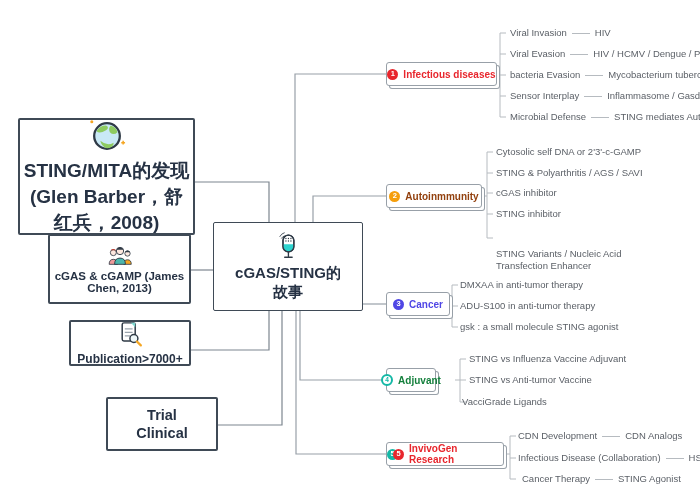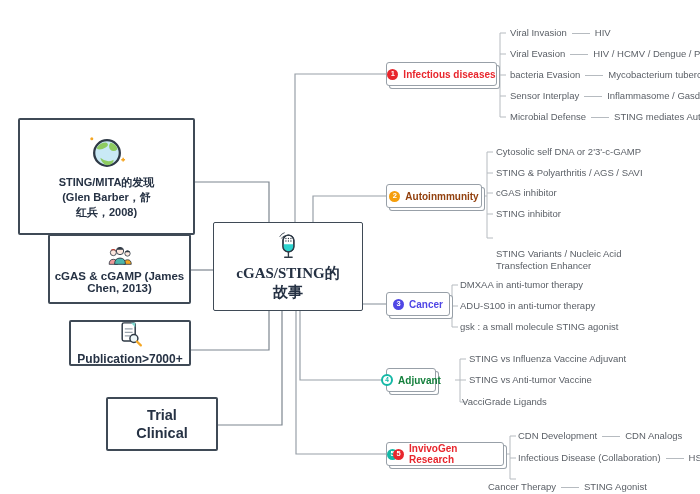--- a/index.html
+++ b/index.html
@@ -61,21 +61,21 @@
 
     <g stroke="#b6bbc0" stroke-width="1" fill="none">
       <path d="M497,74 H500 M500,33 V117 M500,33 H506 M500,54 H506 M500,75 H506 M500,96 H506 M500,117 H506"></path>
       <path d="M482,196 H487 M487,152 V238 M487,152 H493 M487,173 H493 M487,193 H493 M487,214 H493 M487,238 H493"></path>
       <path d="M450,304 H452 M452,285 V327 M452,285 H458 M452,306 H458 M452,327 H458"></path>
       <path d="M455,380 H460 M460,359 V402 M460,359 H466 M460,380 H466 M460,402 H466"></path>
       <path d="M504,454 H510 M510,436 V479 M510,436 H516 M510,458 H516 M510,479 H516"></path>
     </g>
   </svg>
 
-  <div class="node" style="left:18px;top:118px;width:177px;height:117px;font-size:11px;">
+  <div class="node" style="left:18px;top:118px;width:177px;height:117px;font-size:19px;">
     <span class="node-icon">
       <svg width="38" height="38" viewBox="0 0 40 40">
         <circle cx="20" cy="20" r="13.5" fill="#c9e9f6" stroke="#2f3a46" stroke-width="2.4"></circle>
         <path d="M9,15 q3,-6 10,-6 q4,2 0,5 q-7,4 -10,1 z" fill="#8ecb60"></path>
         <path d="M24,9 q6,2 7,7 q-4,4 -8,0 q-2,-4 1,-7 z" fill="#8ecb60"></path>
         <path d="M13,25 q7,6 14,2 q0,5 -7,6 q-6,-2 -7,-8 z" fill="#8ecb60"></path>
         <circle cx="4" cy="5" r="1.6" fill="#f5a623"></circle>
         <path d="M35,27 h4 M37,25 v4" stroke="#f5a623" stroke-width="1.6"></path>
       </svg>
     </span>
@@ -113,21 +113,21 @@
       </svg>
     </span>
     <div class="nline">Publication&gt;7000+</div>
   </div>
 
   <div class="node" style="left:106px;top:397px;width:112px;height:54px;font-size:14.5px;line-height:1.25;">
     <div class="nline">Trial</div>
     <div class="nline">Clinical</div>
   </div>
 
-  <div class="node" style="left:213px;top:222px;width:150px;height:89px;font-size:15px;border-width:1.6px;font-family:Liberation Serif, serif;">
+  <div class="node" style="left:213px;top:222px;width:150px;height:89px;font-size:15px;border-width:1.6px;">
     <span class="node-icon">
       <svg width="30" height="30" viewBox="0 0 34 36">
         <path d="M7,7 q2,-4 6,-5 M9,9 q1.5,-2.5 4,-3.2" stroke="#2f3a46" stroke-width="1" fill="none"></path>
         <rect x="11" y="5" width="13" height="20" rx="6.5" fill="#fff" stroke="#2f3a46" stroke-width="1.6"></rect>
         <path d="M11,16 h13 v2.5 a6.5,6.5 0 0 1 -13,0 z" fill="#2dd4cf"></path>
         <rect x="11" y="5" width="13" height="20" rx="6.5" fill="none" stroke="#2f3a46" stroke-width="1.6"></rect>
         <circle cx="14.5" cy="9" r="0.8" fill="#2f3a46"></circle>
           <circle cx="17.5" cy="9" r="0.8" fill="#2f3a46"></circle>
           <circle cx="20.5" cy="9" r="0.8" fill="#2f3a46"></circle>
         <circle cx="14.5" cy="12" r="0.8" fill="#2f3a46"></circle>
@@ -233,19 +233,19 @@
   <div class="sub-item" style="left:518px;top:430px;">
     <span>CDN Development</span>
     <span class="dash"></span>
     <span>CDN Analogs</span>
   </div>
   <div class="sub-item" style="left:518px;top:452px;">
     <span>Infectious Disease (Collaboration)</span>
     <span class="dash"></span>
     <span>HSV</span>
   </div>
-  <div class="sub-item" style="left:488px;top:473px;margin-top:8px;">
+  <div class="sub-item" style="left:522px;top:473px;">
     <span>Cancer Therapy</span>
     <span class="dash"></span>
     <span>STING Agonist</span>
   </div>
 
 </div>
 
 </body></html>

